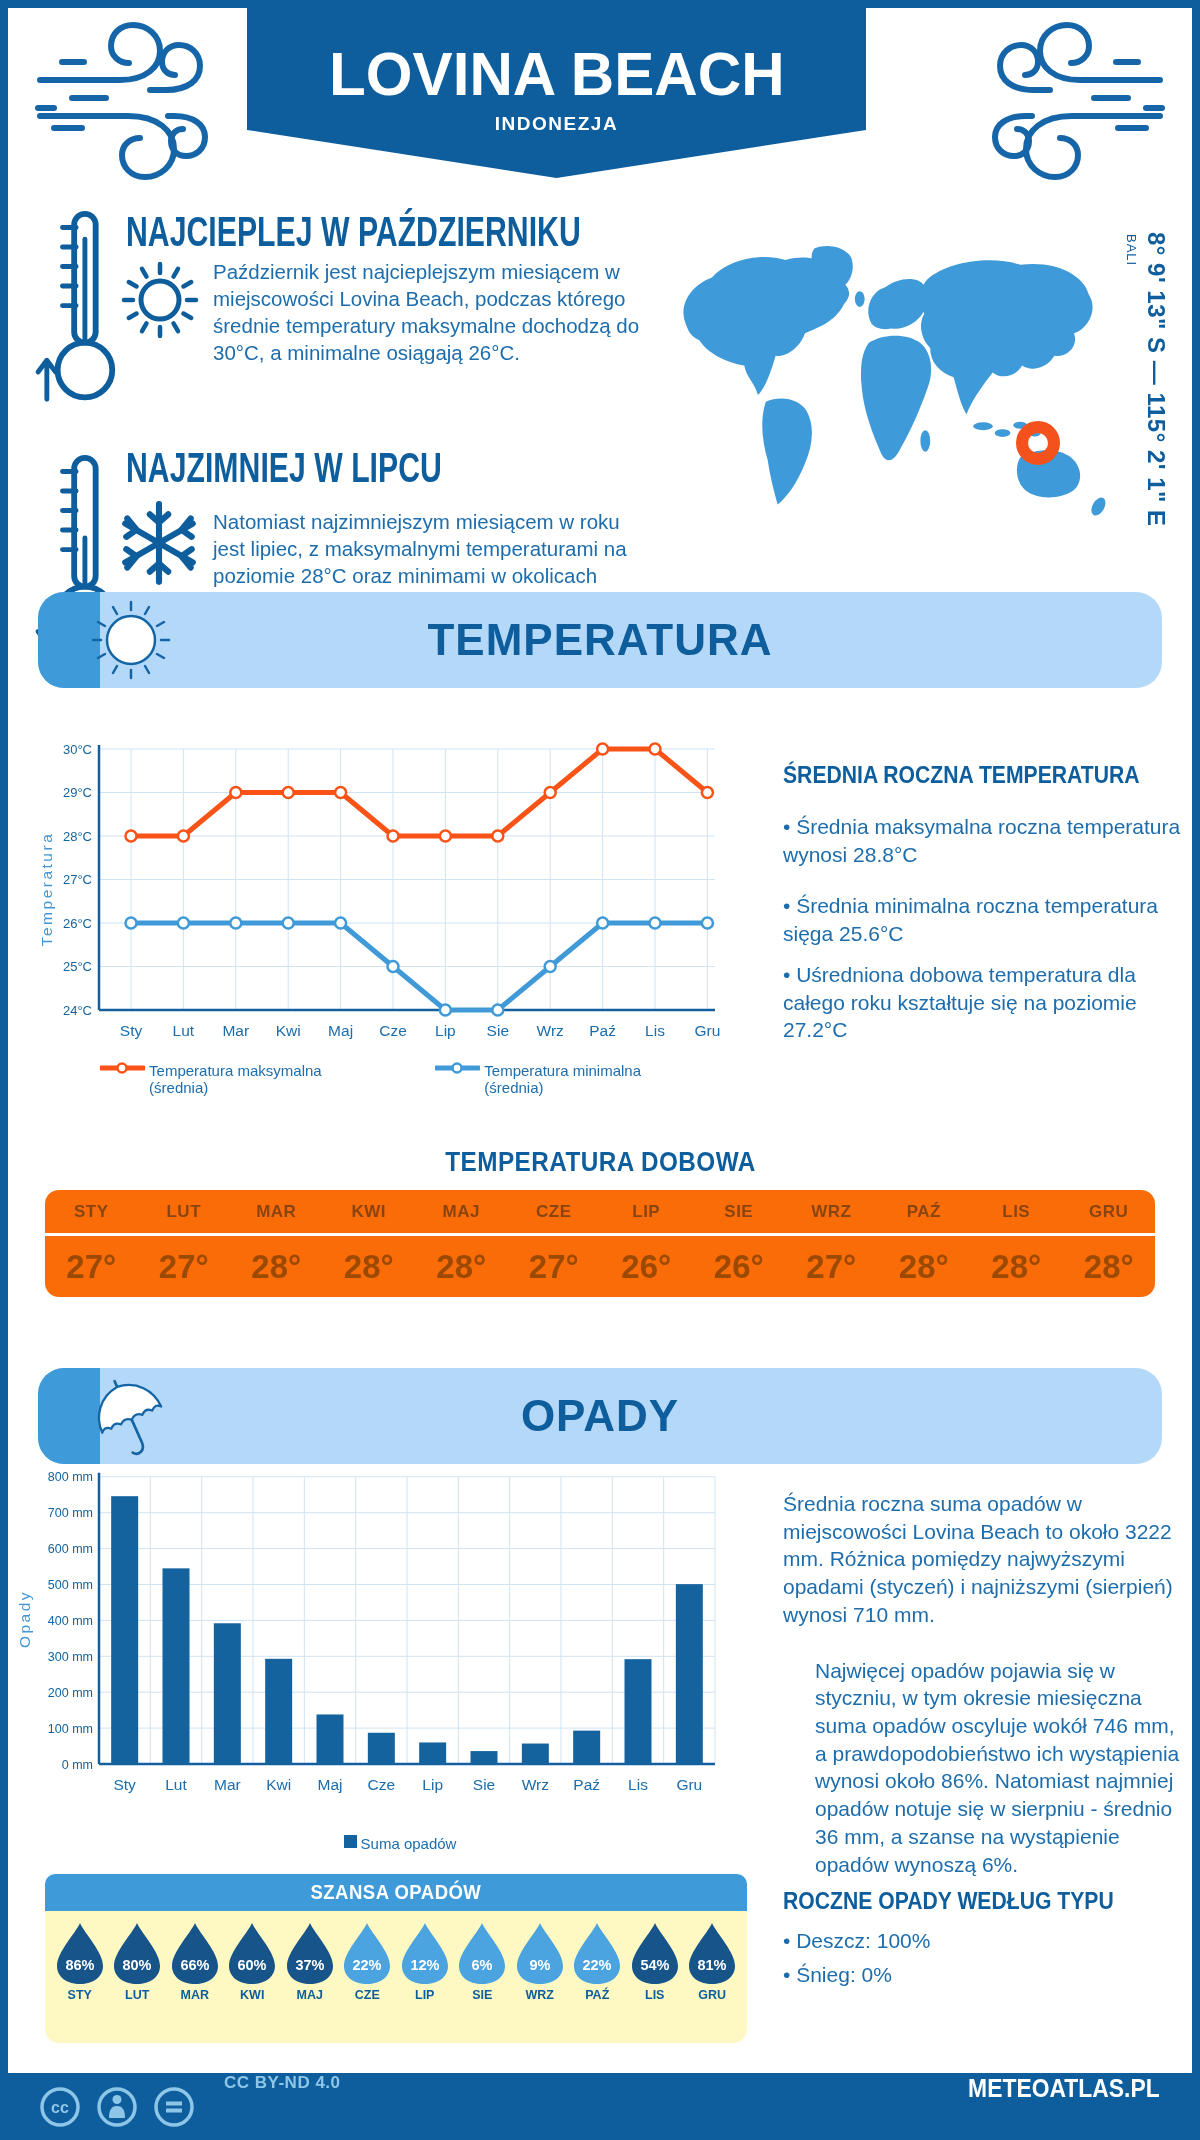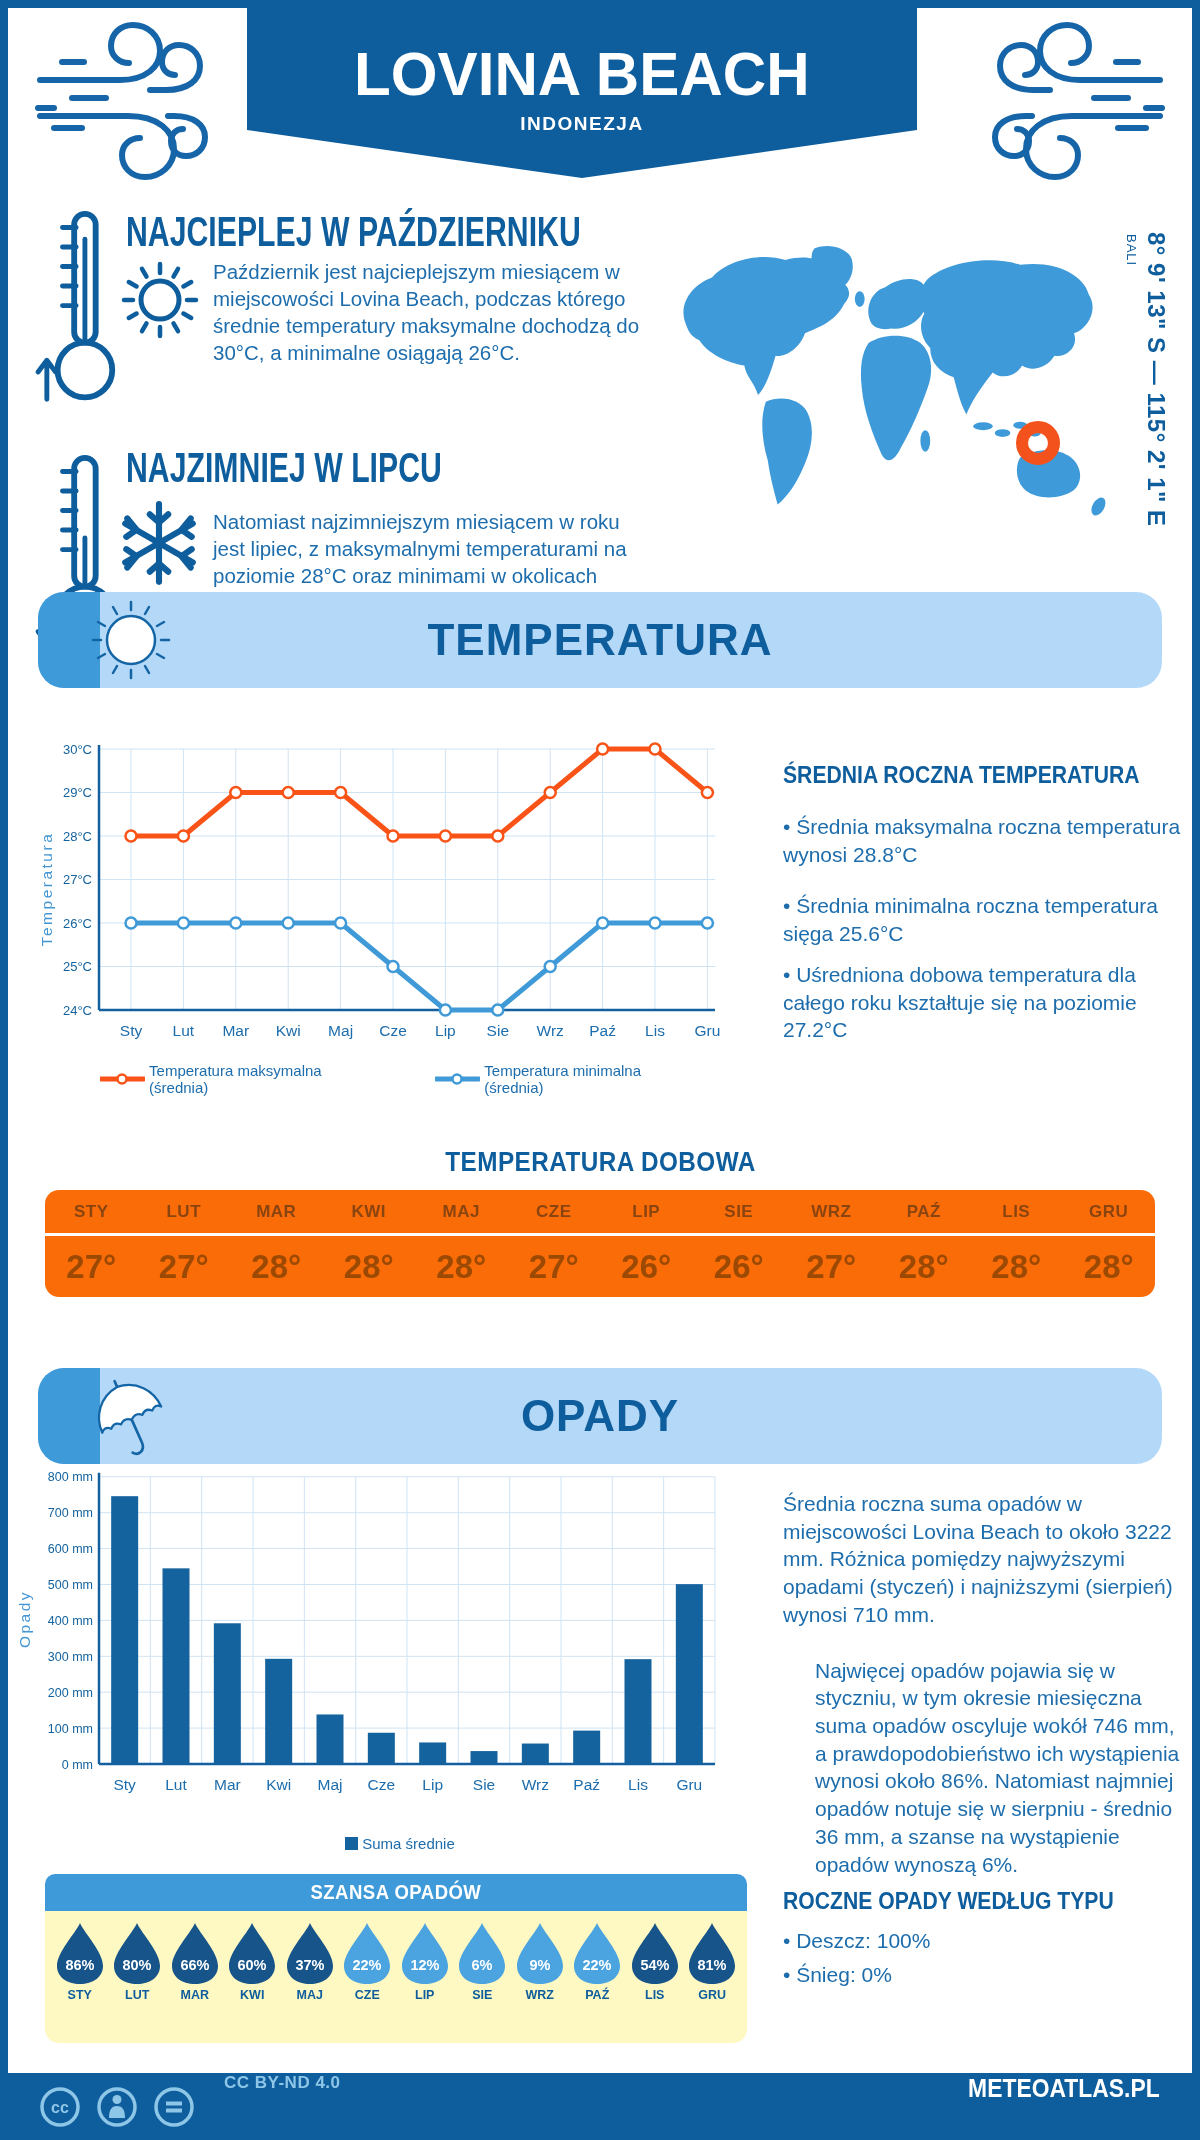--- a/index.html
+++ b/index.html
@@ -3,21 +3,21 @@
 <meta charset="utf-8">
 <style>
   html,body{margin:0;padding:0;background:#e8e8e8;}
   #page{position:relative;width:1200px;height:2140px;background:#ffffff;overflow:hidden;
         font-family:"Liberation Sans",sans-serif;margin:0 auto;}
   #page *{box-sizing:border-box;}
   .abs{position:absolute;}
   .border-frame{position:absolute;inset:0;border:8px solid #0e5d9c;pointer-events:none;z-index:60;}
 
   
-  .banner{left:247px;top:0;width:670px;height:178px;background:#0e5d9c;
+  .banner{left:247px;top:0;width:619px;height:178px;background:#0e5d9c;
           clip-path:polygon(0 0,100% 0,100% 73%,50% 100%,0 73%);z-index:5;text-align:center;}
   .banner-title{margin-top:38px;font-size:62px;font-weight:bold;color:#fff;letter-spacing:0;
                 display:inline-block;transform:scaleX(.97);white-space:nowrap;}
   .banner-subtitle{margin-top:4px;font-size:19px;font-weight:bold;color:#fff;letter-spacing:1.5px;}
   .wind{color:#1565a8;}
 
   
   .blk-heading{font-weight:bold;color:#0e5d9c;font-size:42px;white-space:nowrap;
                display:inline-block;transform:scaleX(.72);transform-origin:left top;}
   .blk-text{font-size:20.5px;line-height:1.32;color:#1d6dad;}
@@ -32,21 +32,21 @@
   .sec-banner{width:1124px;height:96px;background:#b4d8f7;border-radius:26px;}
   .sec-tab{position:absolute;left:0;top:0;width:62px;height:96px;background:#3e9ad8;border-radius:26px 0 0 26px;}
   .sec-title{position:absolute;left:0;top:0;width:100%;height:96px;line-height:96px;text-align:center;
              font-size:44px;font-weight:bold;color:#0e5d9c;letter-spacing:1px;}
   .sec-icon{position:absolute;left:50px;top:5px;}
 
   
   .ylabel{position:absolute;transform:rotate(-90deg);transform-origin:center;
           color:#4396d3;font-size:15.5px;letter-spacing:2.5px;white-space:nowrap;}
   .legend-row{display:flex;justify-content:center;align-items:center;gap:55px;}
-  .legend-item{display:flex;align-items:center;gap:4px;color:#1d6dad;font-size:15px;}
+  .legend-item{display:flex;gap:4px;color:#1d6dad;font-size:15px;}
 
   
   .col-heading{font-size:23px;font-weight:bold;color:#0e5d9c;white-space:nowrap;
                display:inline-block;transform:scaleX(.92);transform-origin:left top;}
   .col-text{font-size:21px;line-height:1.32;color:#1d6dad;}
 
   
   .daily-heading{left:0;top:1147px;width:1200px;text-align:center;}
   .daily-heading span{font-size:27px;font-weight:bold;color:#0e5d9c;letter-spacing:.5px;
                       display:inline-block;transform:scaleX(.9);}
@@ -399,21 +399,21 @@
       <rect x="533.1666666666667" y="272.613" width="27" height="33.387" fill="#15639e"></rect>
       <text x="546.6666666666667" y="332" text-anchor="middle" font-size="15.5" fill="#1d6dad">Paź</text>
       <rect x="584.5" y="201.172" width="27" height="104.828" fill="#15639e"></rect>
       <text x="598" y="332" text-anchor="middle" font-size="15.5" fill="#1d6dad">Lis</text>
       <rect x="635.8333333333334" y="126.14100000000002" width="27" height="179.85899999999998" fill="#15639e"></rect>
       <text x="649.3333333333334" y="332" text-anchor="middle" font-size="15.5" fill="#1d6dad">Gru</text>
     </svg>
   <div id="bar-legend" class="abs legend-row" style="left:100px;top:1835px;width:600px;">
       <div class="legend-item">
         <span style="width: 13px; height: 13px; background: rgb(21, 99, 158); display: inline-block;"></span>
-        <span>Suma średnie</span>
+        <span>Suma opadów</span>
       </div>
     </div>
 
   <div class="abs" style="left:783px;top:1490px;width:405px;">
     <div class="col-text">Średnia roczna suma opadów w miejscowości Lovina Beach to około 3222 mm. Różnica pomiędzy najwyższymi opadami (styczeń) i najniższymi (sierpień) wynosi 710 mm.</div>
     <div class="col-text" style="margin-top:28px;margin-left:32px;">Najwięcej opadów pojawia się w styczniu, w tym okresie miesięczna suma opadów oscyluje wokół 746 mm, a prawdopodobieństwo ich wystąpienia wynosi około 86%. Natomiast najmniej opadów notuje się w sierpniu - średnio 36 mm, a szanse na wystąpienie opadów wynoszą 6%.</div>
   </div>
   <div class="abs" style="left:783px;top:1888px;width:405px;">
     <span class="col-heading">ROCZNE OPADY WEDŁUG TYPU</span>
     <div class="col-text" style="margin-top:12px;">• Deszcz: 100%</div>

